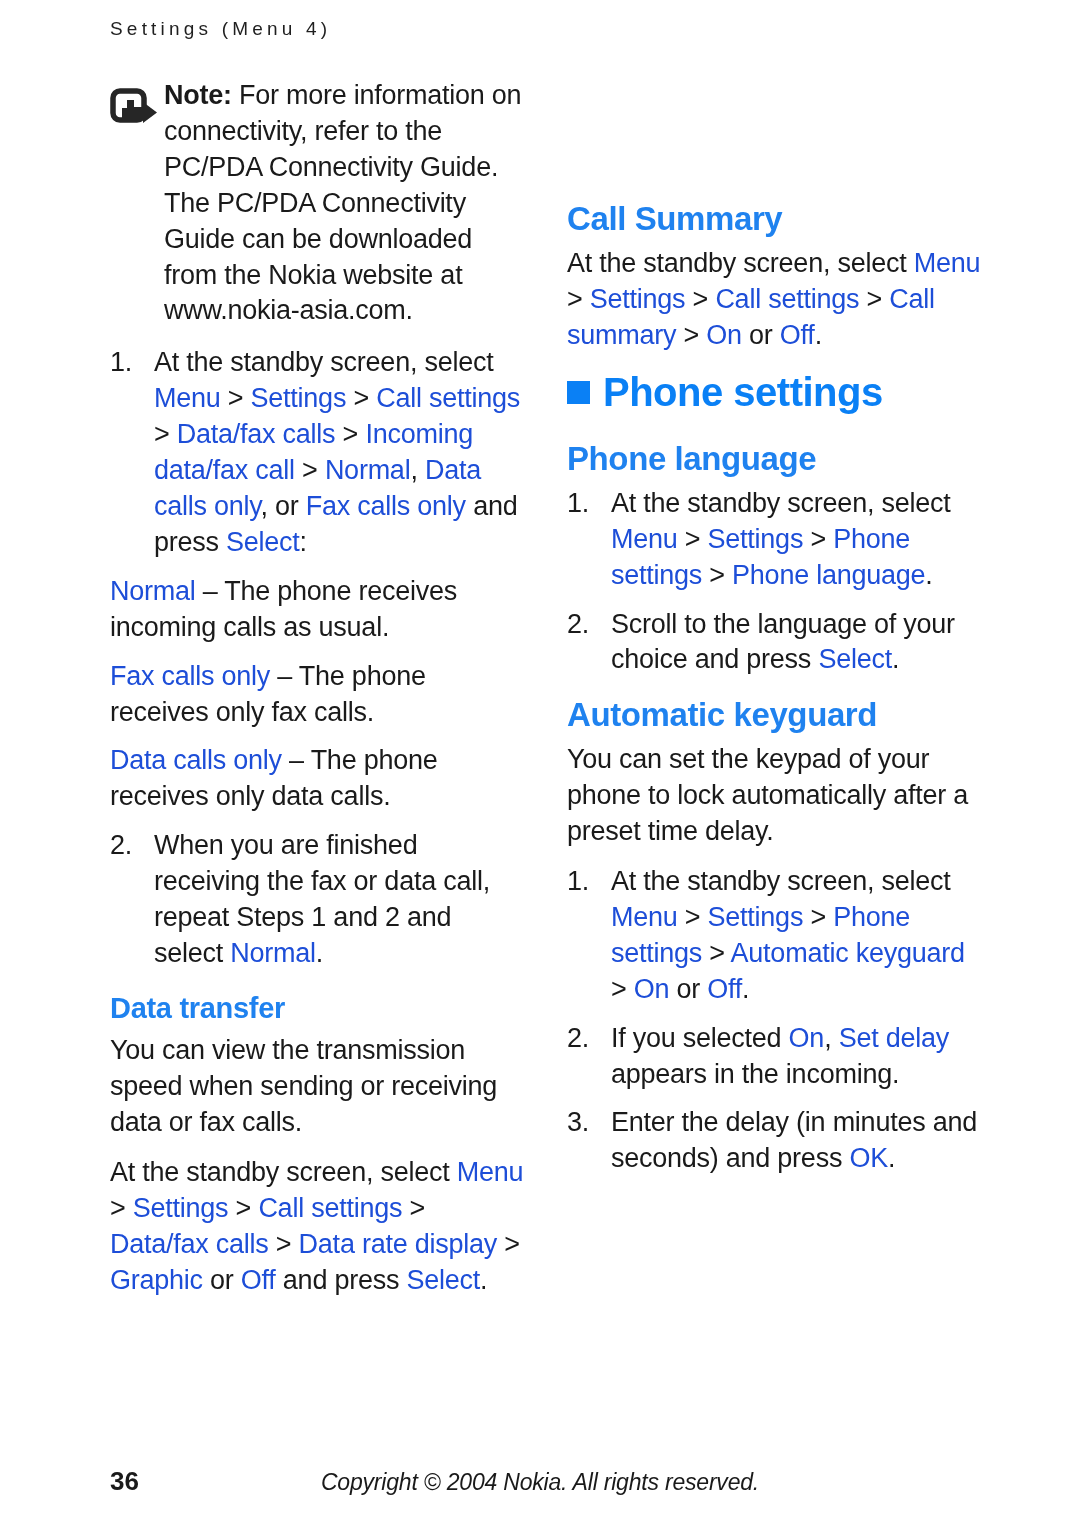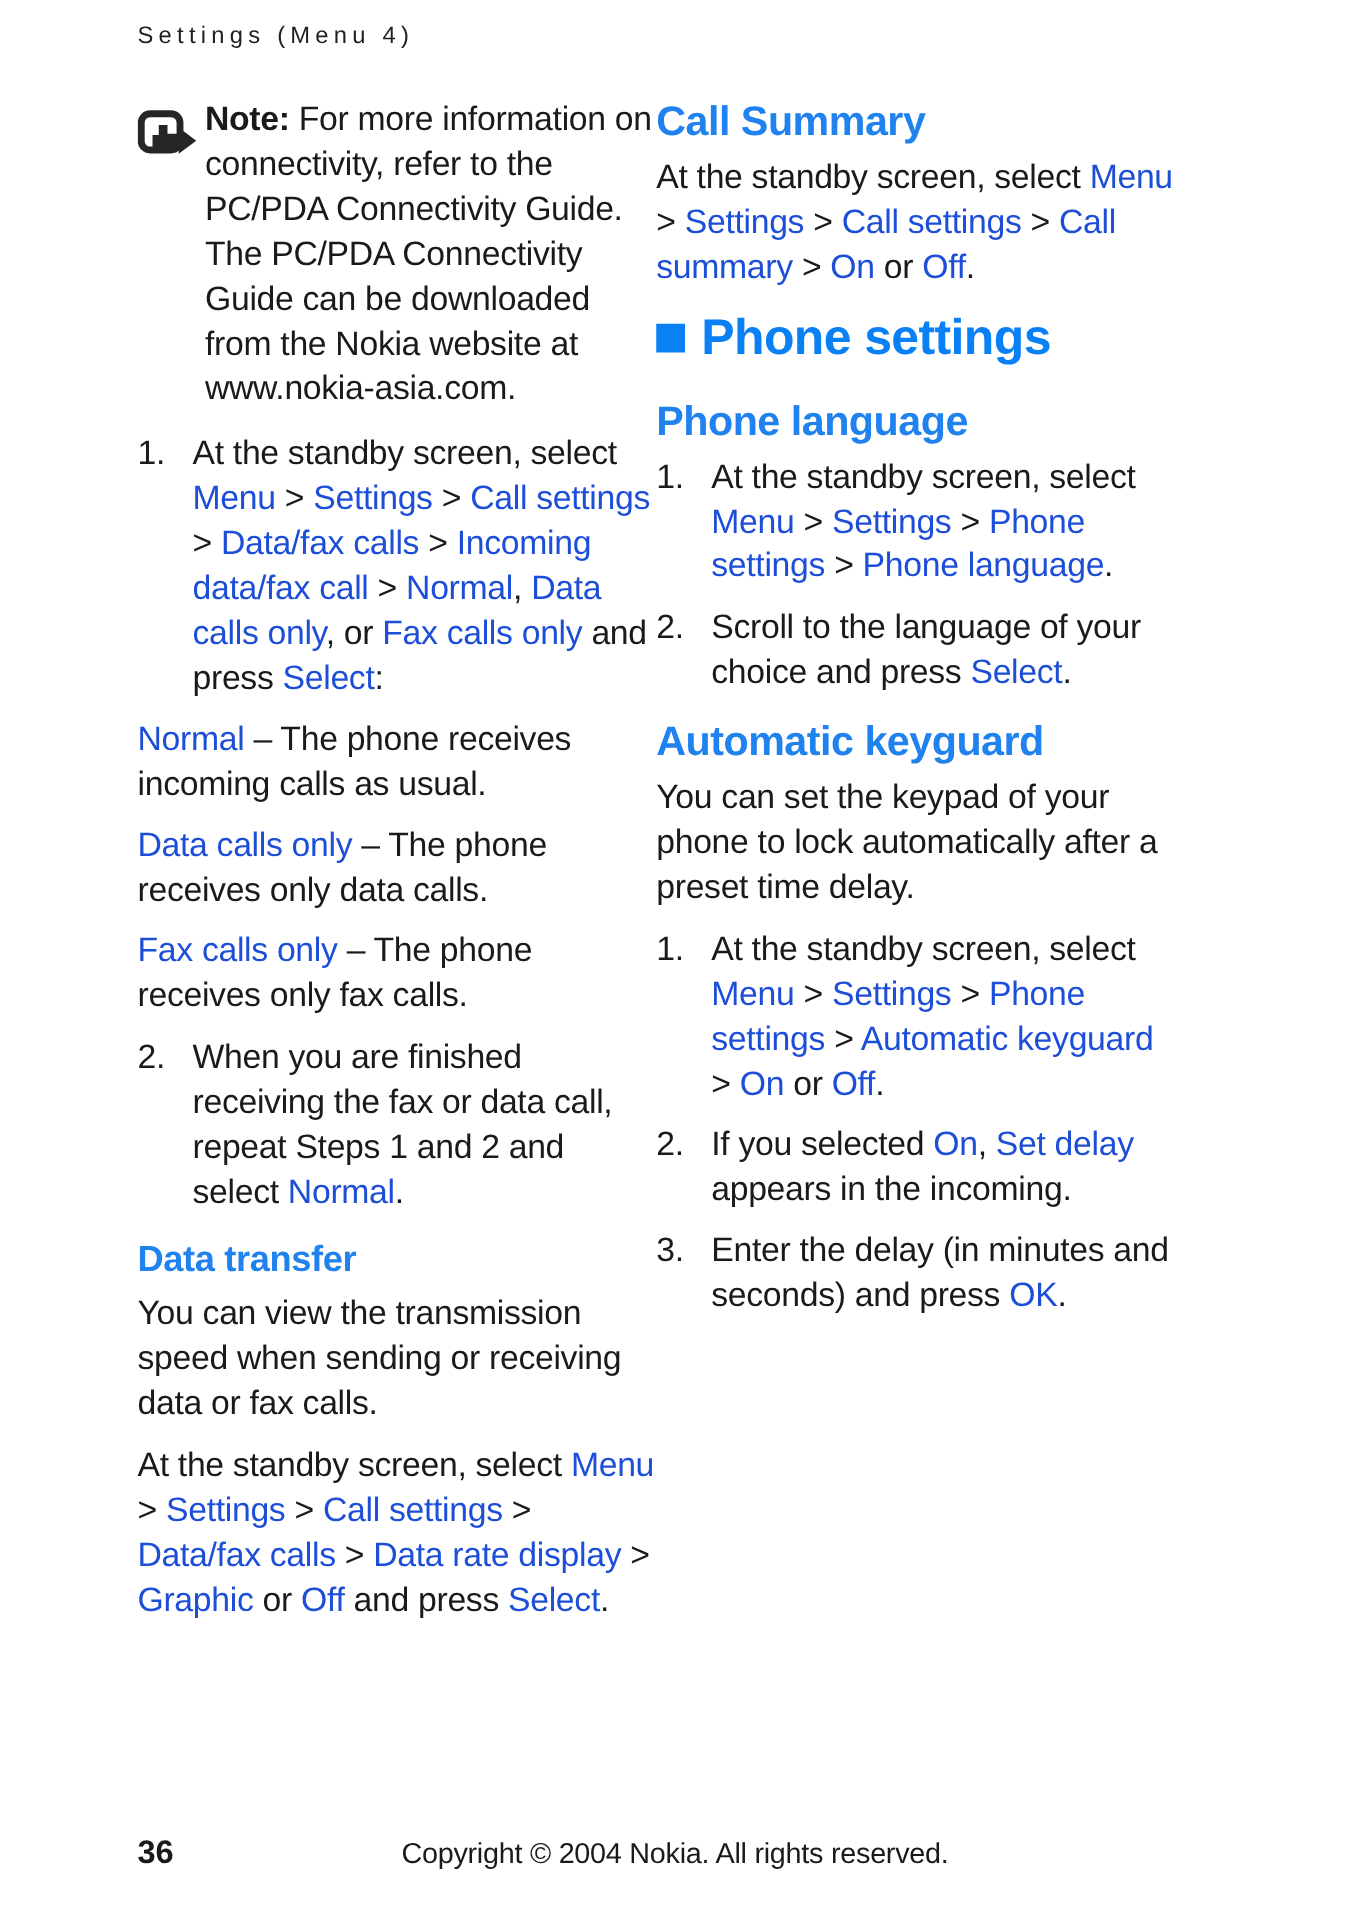--- a/index.html
+++ b/index.html
@@ -27,21 +27,22 @@
     white-space: nowrap;
   }
 
   
   .columns {
     position: absolute;
     left: 110px;
     top: 78px;
     width: 872px;
     display: flex;
-    align-items: flex-start;
+    gap: 42px;
+    align-items: center;
   }
   .col {
     width: 415px;
   }
 
   
   p {
     margin: 0 0 14px 0;
     font-size: 27px;
     line-height: 1.33;
@@ -153,20 +154,21 @@
   }
   .copyright {
     position: absolute;
     left: 0;
     right: 0;
     top: 3px;
     text-align: center;
     font-size: 23px;
     color: #1a1a1a;
     letter-spacing: -0.2px;
+    font-style: italic;
   }
 </style>
 </head>
 <body>
 
 <div class="running-header">Settings (Menu 4)</div>
 
 <div class="columns">
 
   <div class="col">
@@ -186,24 +188,24 @@
 
     <div class="step">
       <span class="step-num">1.</span>
       <span class="step-body"><span>At the standby screen, select </span><span><span class="ui">Menu</span><span class="sep"> &gt; </span><span class="ui">Settings</span><span class="sep"> &gt; </span><span class="ui">Call settings</span><span class="sep"> &gt; </span><span class="ui">Data/fax calls</span><span class="sep"> &gt; </span><span class="ui">Incoming data/fax call</span><span class="sep"> &gt; </span><span class="ui">Normal</span><span class="sep">, </span><span class="ui">Data calls only</span><span class="sep">, or </span><span class="ui">Fax calls only</span><span class="sep"> and press </span><span class="ui">Select</span><span class="sep">:</span></span></span>
     </div>
 
     <div class="indent">
       <span class="ui">Normal</span><span> – The phone receives incoming calls as usual.</span>
     </div>
     <div class="indent">
+      <span class="ui">Fax calls only</span><span> – The phone receives only fax calls.</span>
+    </div>
+    <div class="indent">
       <span class="ui">Data calls only</span><span> – The phone receives only data calls.</span>
-    </div>
-    <div class="indent">
-      <span class="ui">Fax calls only</span><span> – The phone receives only fax calls.</span>
     </div>
 
     <div class="step">
       <span class="step-num">2.</span>
       <span class="step-body"><span>When you are finished receiving the fax or data call, repeat Steps 1 and 2 and select </span><span class="ui">Normal</span><span>.</span></span>
     </div>
 
     <h3 class="sub">Data transfer</h3>
     <p>You can view the transmission speed when sending or receiving data or fax calls.</p>
     <p><span>At the standby screen, select </span><span><span class="ui">Menu</span><span class="sep"> &gt; </span><span class="ui">Settings</span><span class="sep"> &gt; </span><span class="ui">Call settings</span><span class="sep"> &gt; </span><span class="ui">Data/fax calls</span><span class="sep"> &gt; </span><span class="ui">Data rate display</span><span class="sep"> &gt; </span><span class="ui">Graphic</span><span class="sep"> or </span><span class="ui">Off</span><span class="sep"> and press </span><span class="ui">Select</span><span class="sep">.</span></span></p>

